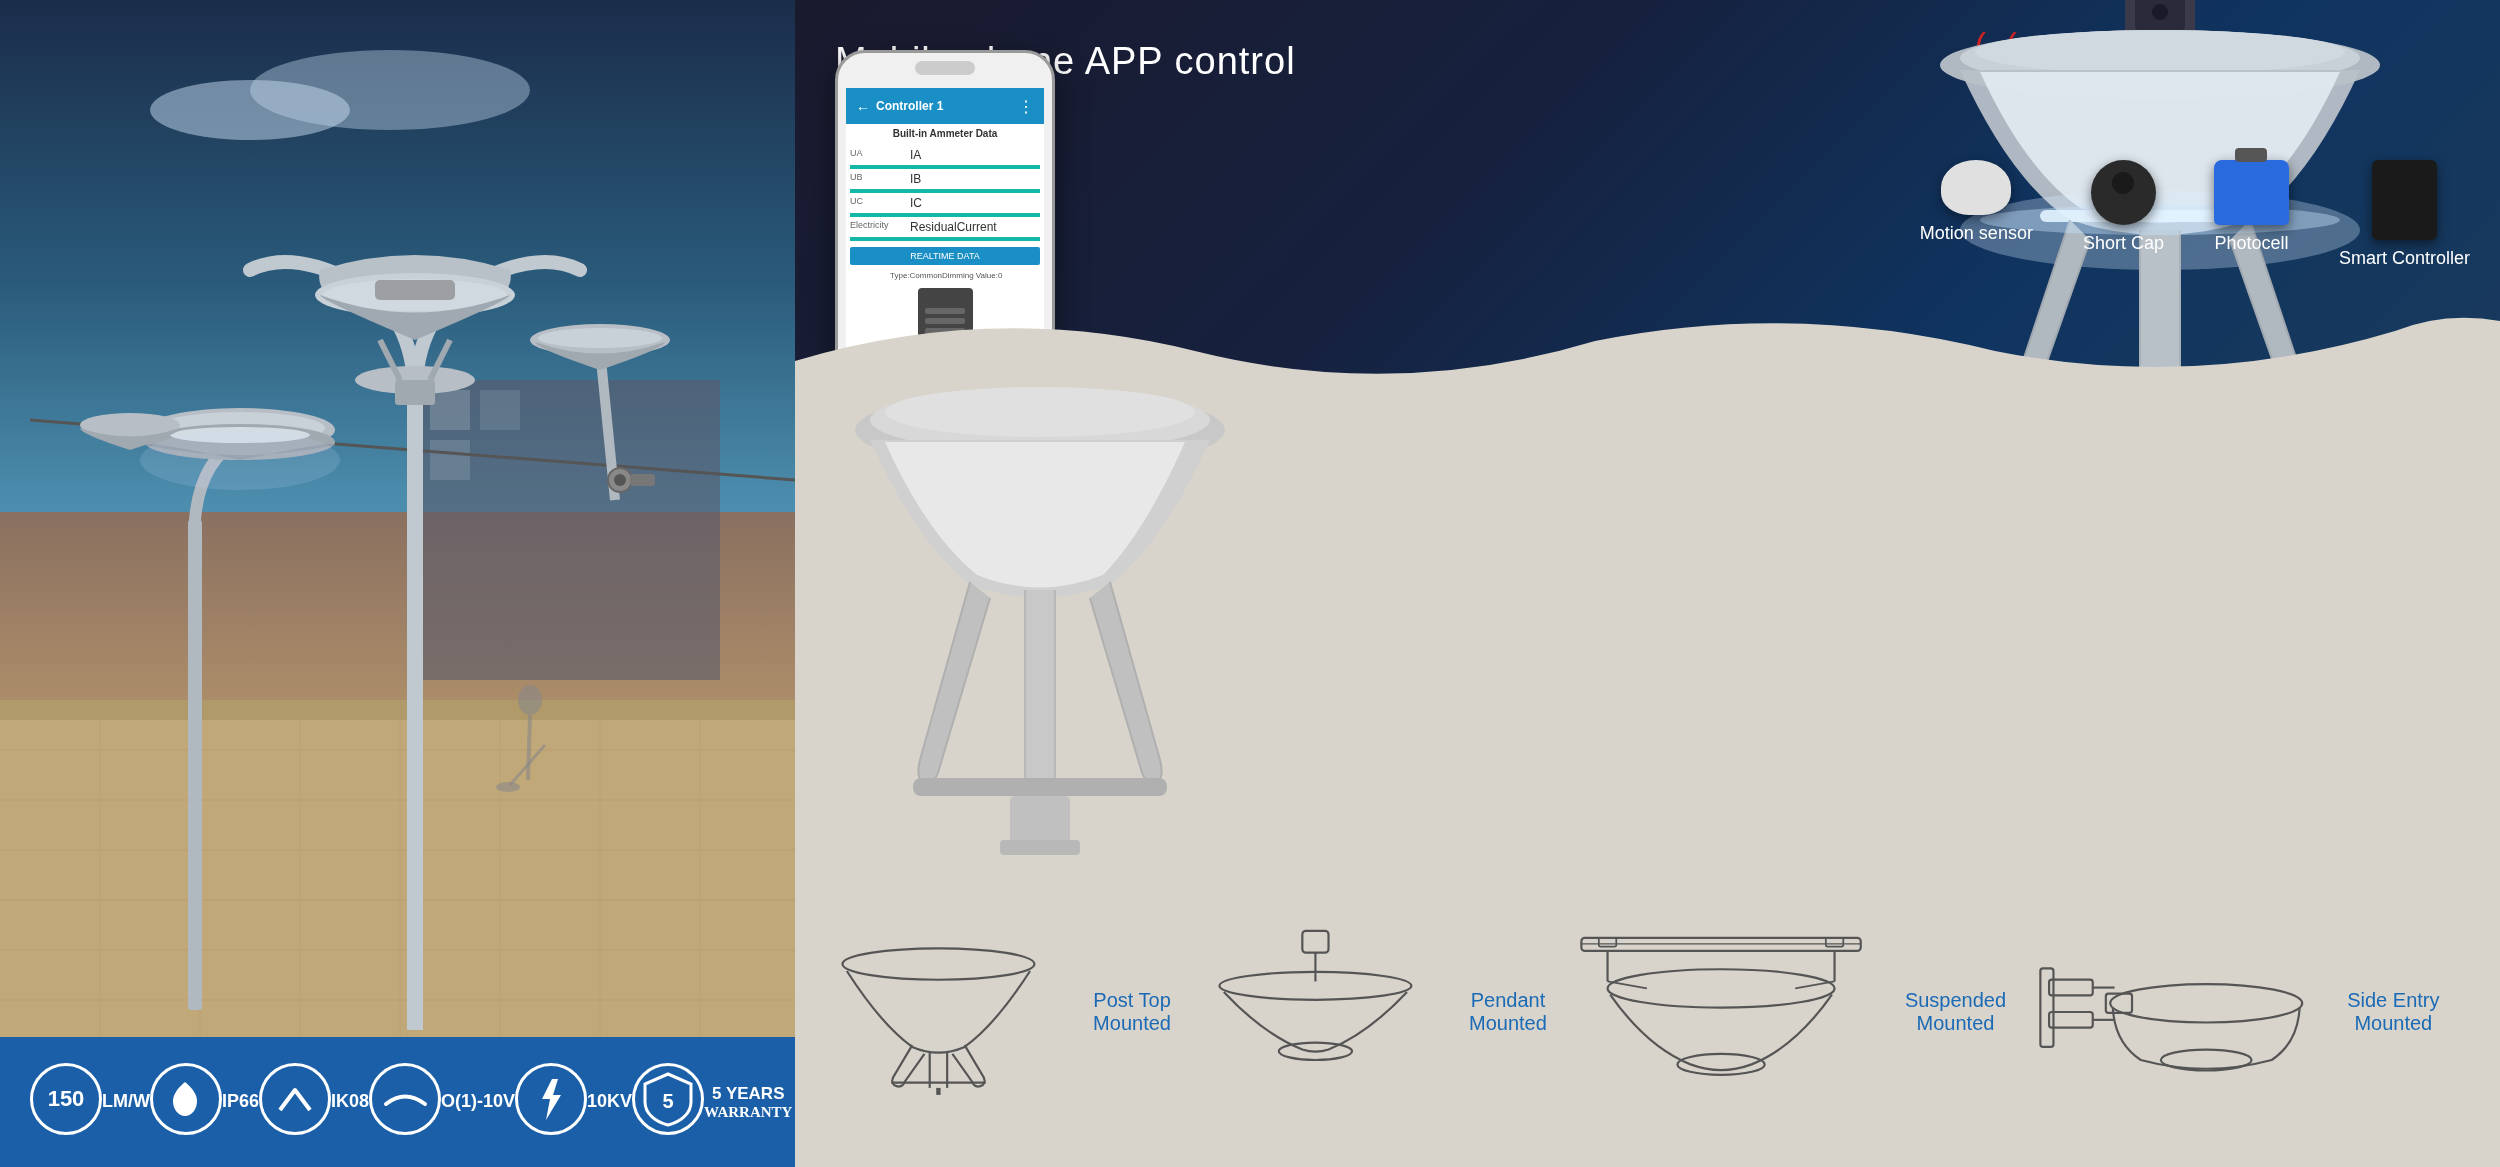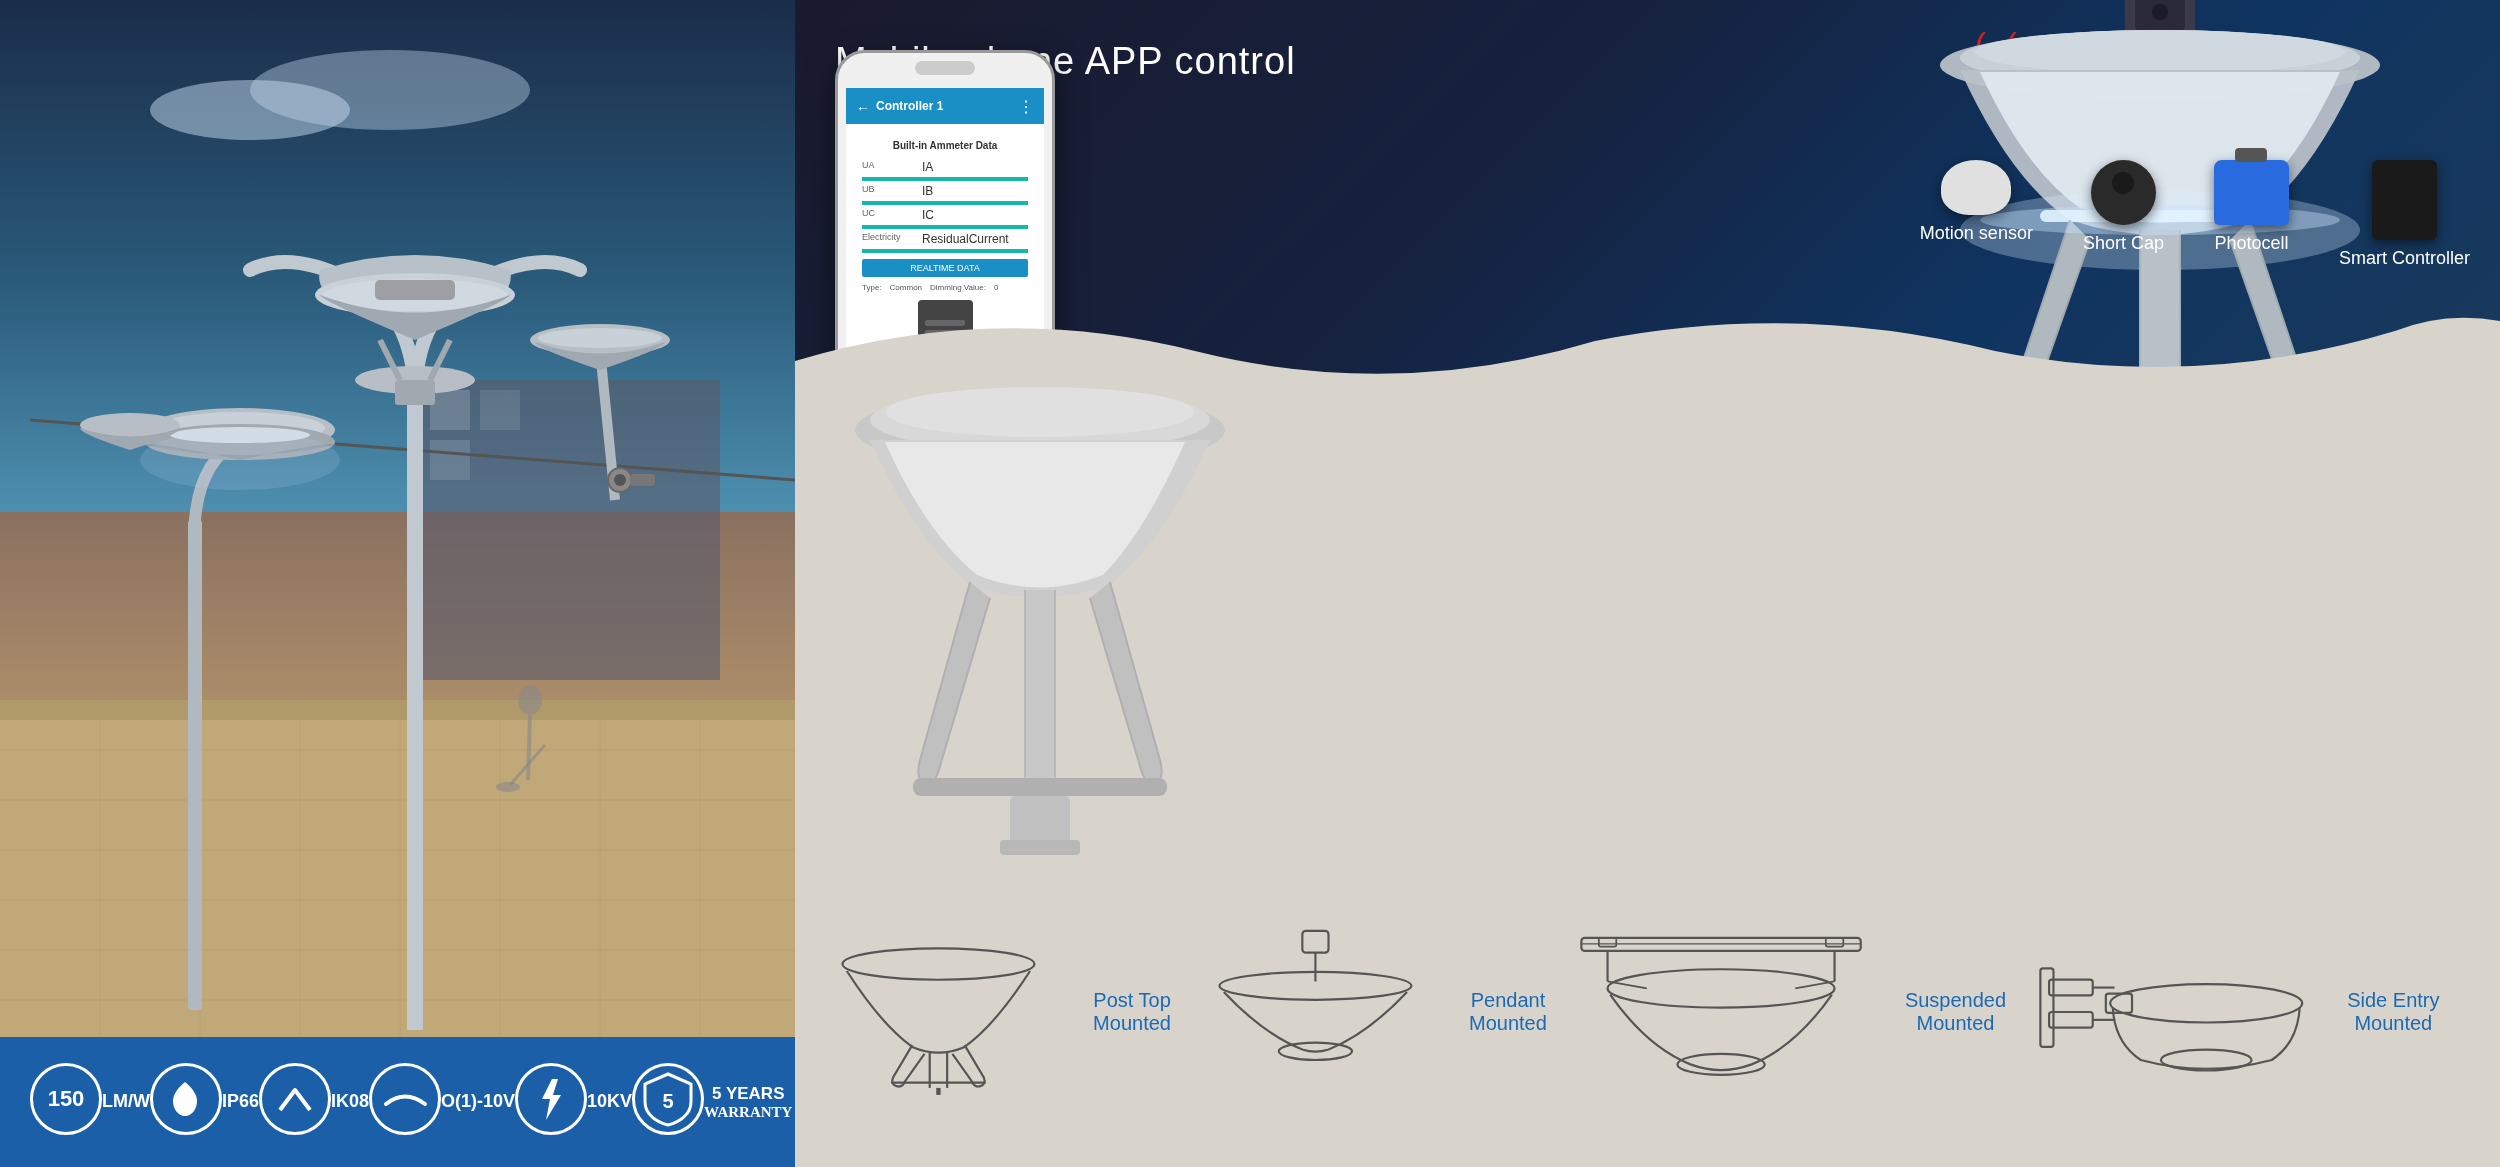--- a/index.html
+++ b/index.html
@@ -147,21 +147,21 @@
       gap: 6px;
     }
     .phone-back-arrow {
       font-size: 14px;
     }
     .phone-screen-title {
       font-weight: bold;
       font-size: 12px;
     }
     .phone-screen-body {
-      padding: 16px;
+      padding: 4px;
       font-size: 9px;
     }
     .ammeter-title {
       text-align: center;
       font-weight: bold;
       font-size: 10px;
       margin-bottom: 6px;
       color: #333;
     }
     .ammeter-row {
@@ -175,25 +175,25 @@
       background: #1a8fc5;
       color: white;
       text-align: center;
       padding: 4px;
       margin: 6px 0;
       font-size: 9px;
       border-radius: 2px;
     }
     .dimming-row {
       display: flex;
-      gap: 8px;
       font-size: 8px;
       color: #555;
       margin-bottom: 8px;
       align-items: center;
+      margin-left: 40px;
     }
     .server-icon-area {
       display: flex;
       justify-content: center;
       margin: 8px 0;
     }
     .server-box {
       width: 55px; height: 65px;
       background: #444;
       border-radius: 4px;

